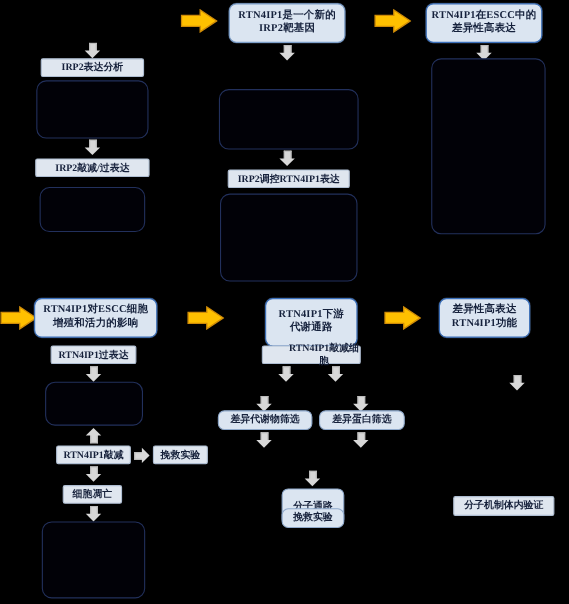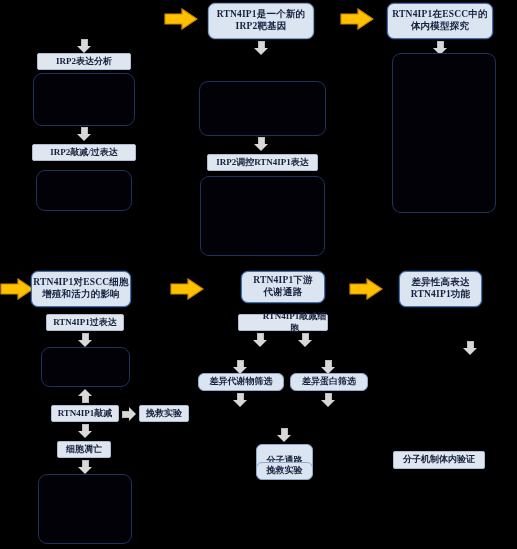--- a/index.html
+++ b/index.html
@@ -182,36 +182,36 @@
 
   <div class="node panel" style="left:200px; top:176px; width:125px; height:80px;"></div>
 
   <div class="yellow-arrow" style="left:340px; top:8px;">
     <svg width="34" height="22" viewBox="0 0 34 22" xmlns="http://www.w3.org/2000/svg">
       <path d="M1 6 H18 V1 L33 11 L18 21 V16 H1 Z" fill="#ffc000" stroke="#cf8b07" stroke-width="1.2" stroke-linejoin="miter"></path>
     </svg>
   </div>
 
   <div class="node stage strong" style="left:387px; top:3px; width:106px; height:36px;">RTN4IP1在ESCC中的
-体内模型探究</div>
+差异性高表达</div>
 
   <div class="gray-arrow ga-down" style="left:440px; top:41px;">
     <i class="shaft"></i>
       <i class="head"></i>
   </div>
 
   <div class="node panel" style="left:392px; top:53px; width:104px; height:160px;"></div>
 
   <div class="yellow-arrow" style="left:0px; top:278px;">
     <svg width="34" height="22" viewBox="0 0 34 22" xmlns="http://www.w3.org/2000/svg">
       <path d="M1 6 H18 V1 L33 11 L18 21 V16 H1 Z" fill="#ffc000" stroke="#cf8b07" stroke-width="1.2" stroke-linejoin="miter"></path>
     </svg>
   </div>
 
-  <div class="node stage strong" style="left:31px; top:271px; width:100px; height:36px;">RTN4IP1对ESCC细胞
+  <div class="node stage strong" style="left:31px; top:271px; width:112px; height:36px;">RTN4IP1对ESCC细胞
 增殖和活力的影响</div>
 
   <div class="node chip" style="left:46px; top:314px; width:78px; height:17px;">RTN4IP1过表达</div>
 
   <div class="gray-arrow ga-down" style="left:85px; top:333px;">
     <i class="shaft"></i>
       <i class="head"></i>
   </div>
 
   <div class="node panel" style="left:41px; top:347px; width:89px; height:40px;"></div>
@@ -243,21 +243,21 @@
   </div>
 
   <div class="node panel" style="left:38px; top:474px; width:94px; height:70px;"></div>
 
   <div class="yellow-arrow" style="left:170px; top:278px;">
     <svg width="34" height="22" viewBox="0 0 34 22" xmlns="http://www.w3.org/2000/svg">
       <path d="M1 6 H18 V1 L33 11 L18 21 V16 H1 Z" fill="#ffc000" stroke="#cf8b07" stroke-width="1.2" stroke-linejoin="miter"></path>
     </svg>
   </div>
 
-  <div class="node stage strong" style="left:241px; top:271px; width:84px; height:32px;">RTN4IP1下游
+  <div class="node stage strong" style="left:241px; top:271px; width:84px; height:44px;">RTN4IP1下游
 代谢通路</div>
 
   <div class="node chip" style="left:238px; top:314px; width:90px; height:17px;padding-left:23px;">RTN4IP1敲减细胞</div>
 
   <div class="gray-arrow ga-down" style="left:260px; top:333px;">
     <i class="shaft"></i>
       <i class="head"></i>
   </div>
   <div class="gray-arrow ga-down" style="left:305px; top:333px;">
     <i class="shaft"></i>
@@ -302,15 +302,15 @@
   </div>
 
   <div class="node stage strong" style="left:399px; top:271px; width:83px; height:36px;">差异性高表达
 RTN4IP1功能</div>
 
   <div class="gray-arrow ga-down" style="left:470px; top:341px;">
     <i class="shaft"></i>
       <i class="head"></i>
   </div>
 
-  <div class="node chip" style="left:393px; top:451px; width:92px; height:18px;">分子机制体内验证</div>
+  <div class="node chip" style="left:412px; top:451px; width:92px; height:18px;">分子机制体内验证</div>
 
 </div>
 
 </body></html>

